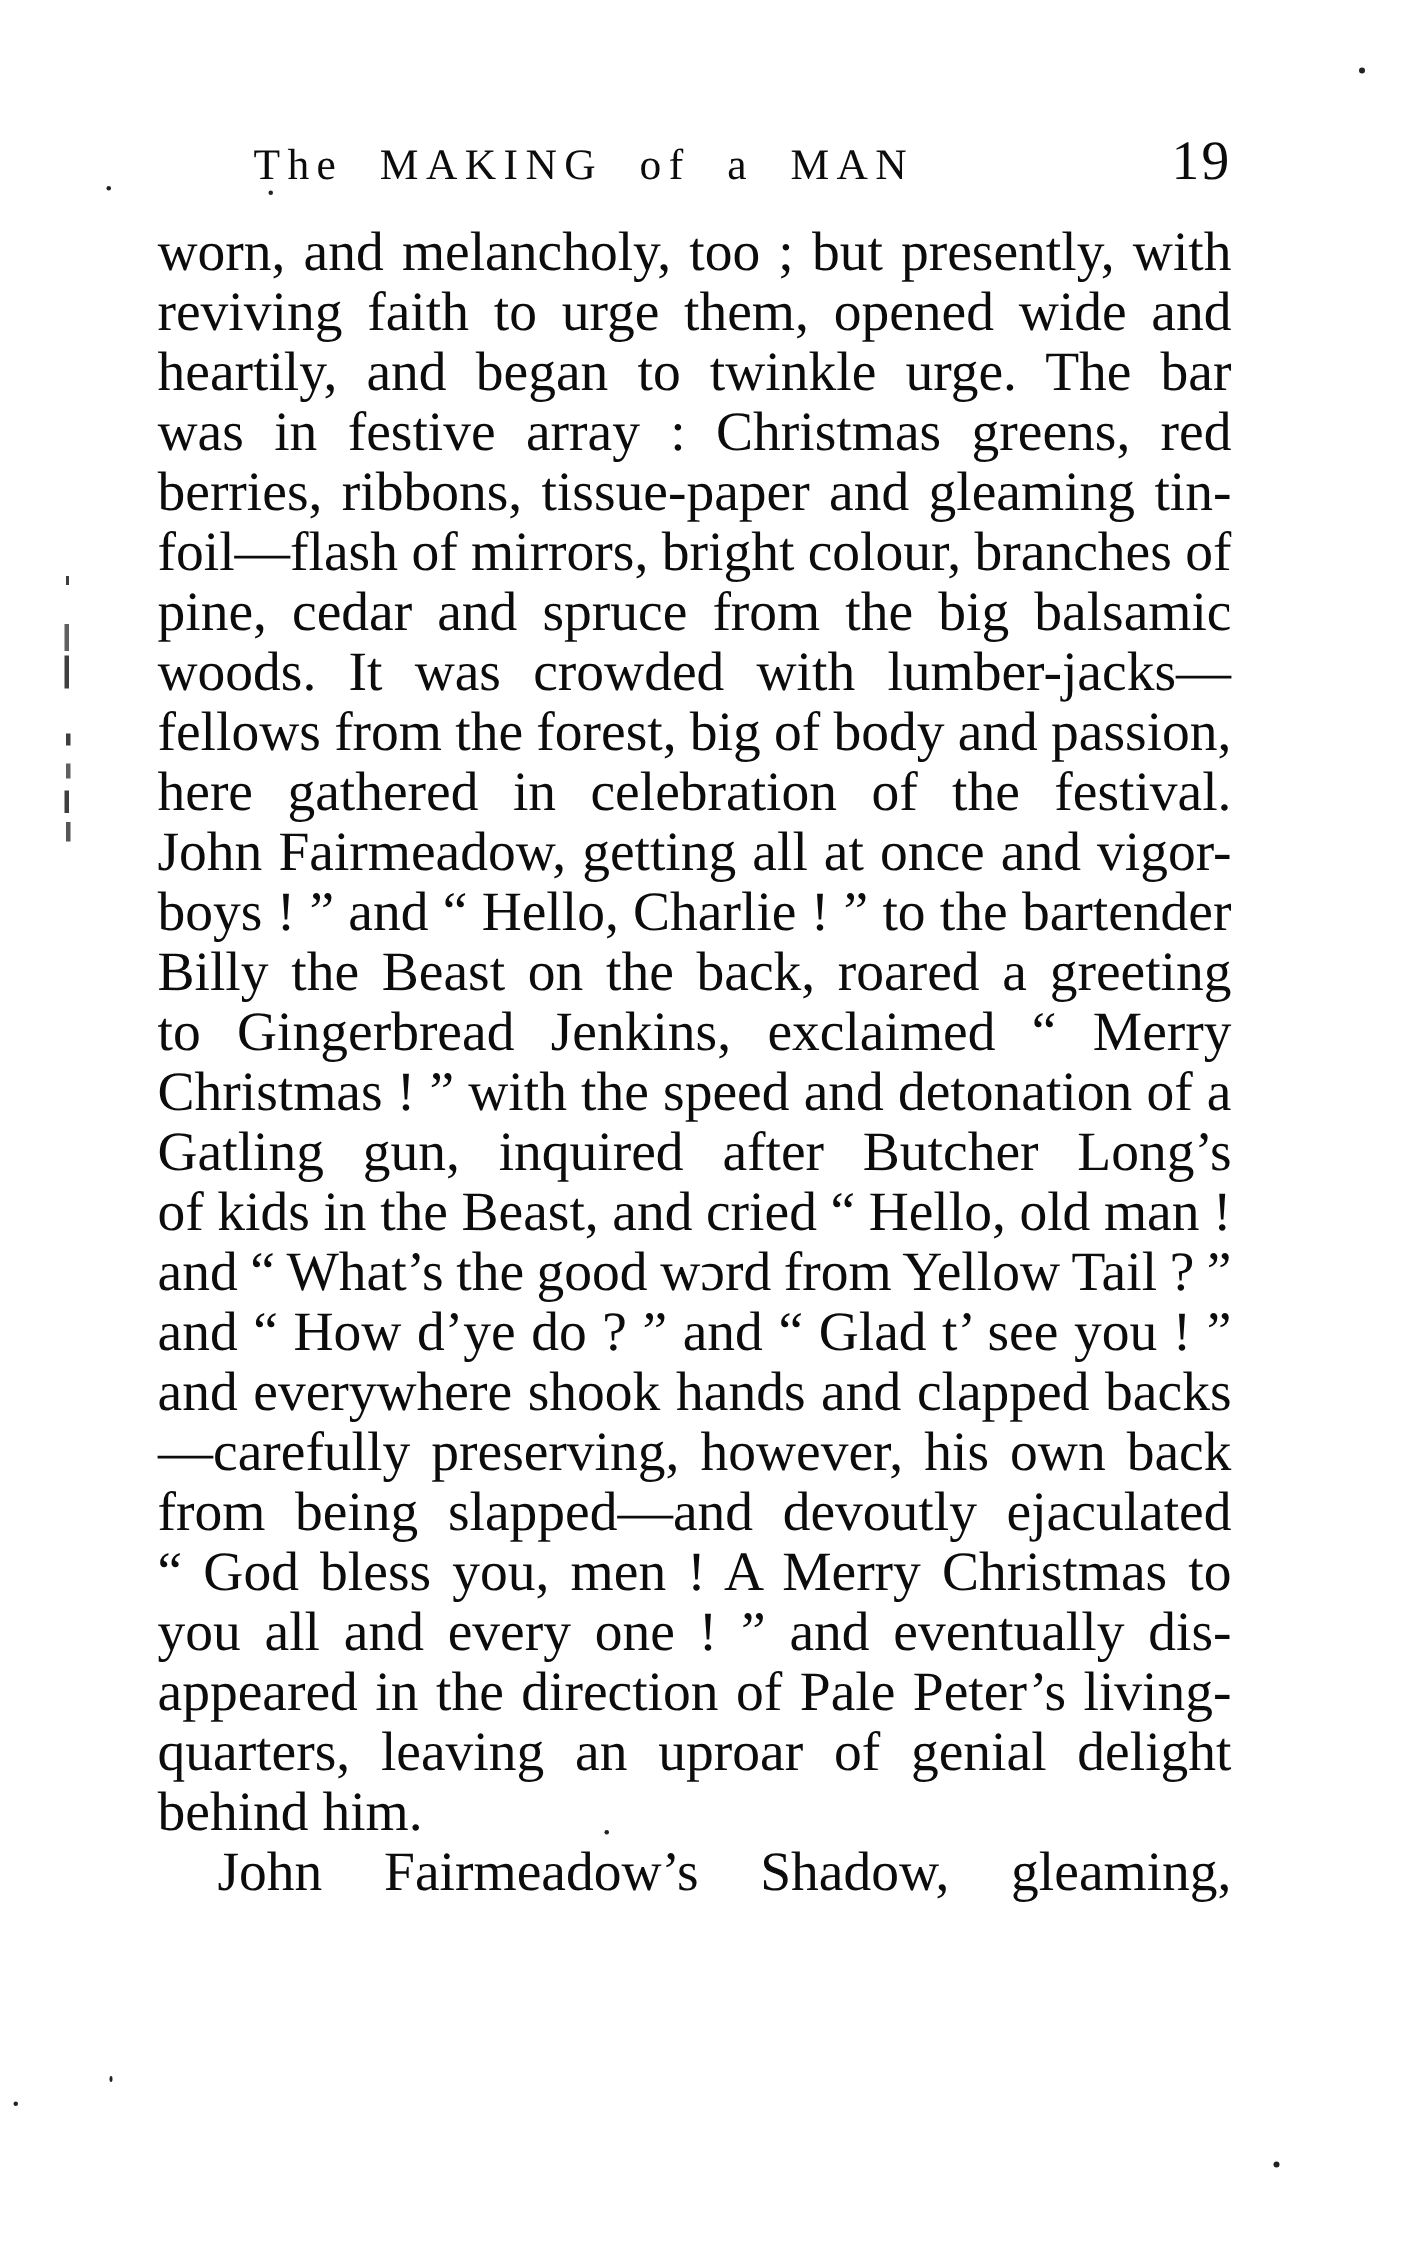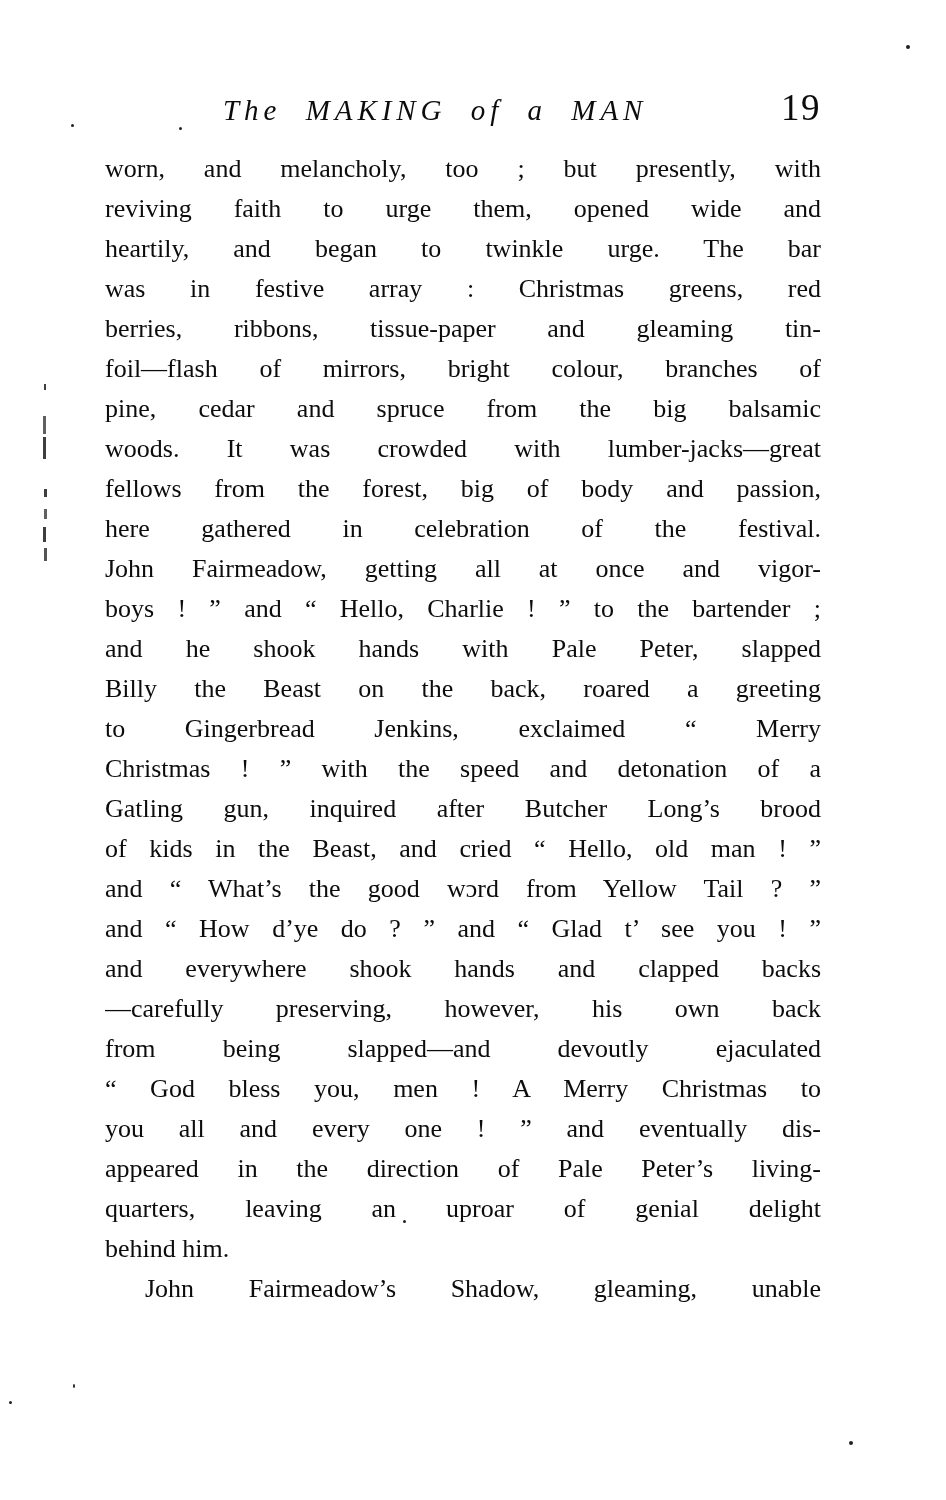--- a/index.html
+++ b/index.html
@@ -16,40 +16,39 @@
     position: absolute;
     top: 88px;
     left: 105px;
     width: 716px;
     display: flex;
     align-items: baseline;
     font-size: 29px;
     line-height: 40px;
   }
   .running-title {
-    margin-left: 118px;
-    font-style: italic;
+    margin-left: 64px;
     letter-spacing: 0.17em;
     word-spacing: 0.42em;
     white-space: nowrap;
   }
   .page-number {
     margin-left: auto;
     font-size: 37px;
     letter-spacing: 0.04em;
     font-variant-numeric: oldstyle-nums;
   }
   .body-text {
     position: absolute;
     top: 149px;
     left: 105px;
     width: 716px;
   }
   .line {
-    font-size: 26px;
+    font-size: 37px;
     line-height: 40px;
     height: 40px;
     overflow: hidden;
     text-align: justify;
     text-align-last: justify;
     word-spacing: -1px;
     white-space: normal;
   }
   .line::after {            
     content: "";
@@ -92,21 +91,20 @@
     <div class="line">heartily, and began to twinkle urge.  The bar</div>
     <div class="line">was in festive array : Christmas greens, red</div>
     <div class="line">berries, ribbons, tissue-paper and gleaming tin-</div>
     <div class="line">foil—flash of mirrors, bright colour, branches of</div>
     <div class="line">pine, cedar and spruce from the big balsamic</div>
     <div class="line">woods.  It was crowded with lumber-jacks—great</div>
     <div class="line">fellows from the forest, big of body and passion,</div>
     <div class="line">here gathered in celebration of the festival.</div>
     <div class="line">John Fairmeadow, getting all at once and vigor-</div>
     <div class="line">boys ! ” and “ Hello, Charlie ! ” to the bartender ;</div>
-    <div class="line">and he shook hands with Pale Peter, slapped</div>
     <div class="line">Billy the Beast on the back, roared a greeting</div>
     <div class="line">to Gingerbread Jenkins, exclaimed “ Merry</div>
     <div class="line">Christmas ! ”  with the speed and detonation of a</div>
     <div class="line">Gatling gun, inquired after Butcher Long’s brood</div>
     <div class="line">of kids in the Beast, and cried “ Hello, old man ! ”</div>
     <div class="line">and “ What’s the good wɔrd from Yellow Tail ? ”</div>
     <div class="line">and “ How d’ye do ? ” and “ Glad t’ see you ! ”</div>
     <div class="line">and everywhere shook hands and clapped backs</div>
     <div class="line">—carefully preserving, however, his own back</div>
     <div class="line">from being slapped—and devoutly ejaculated</div>

